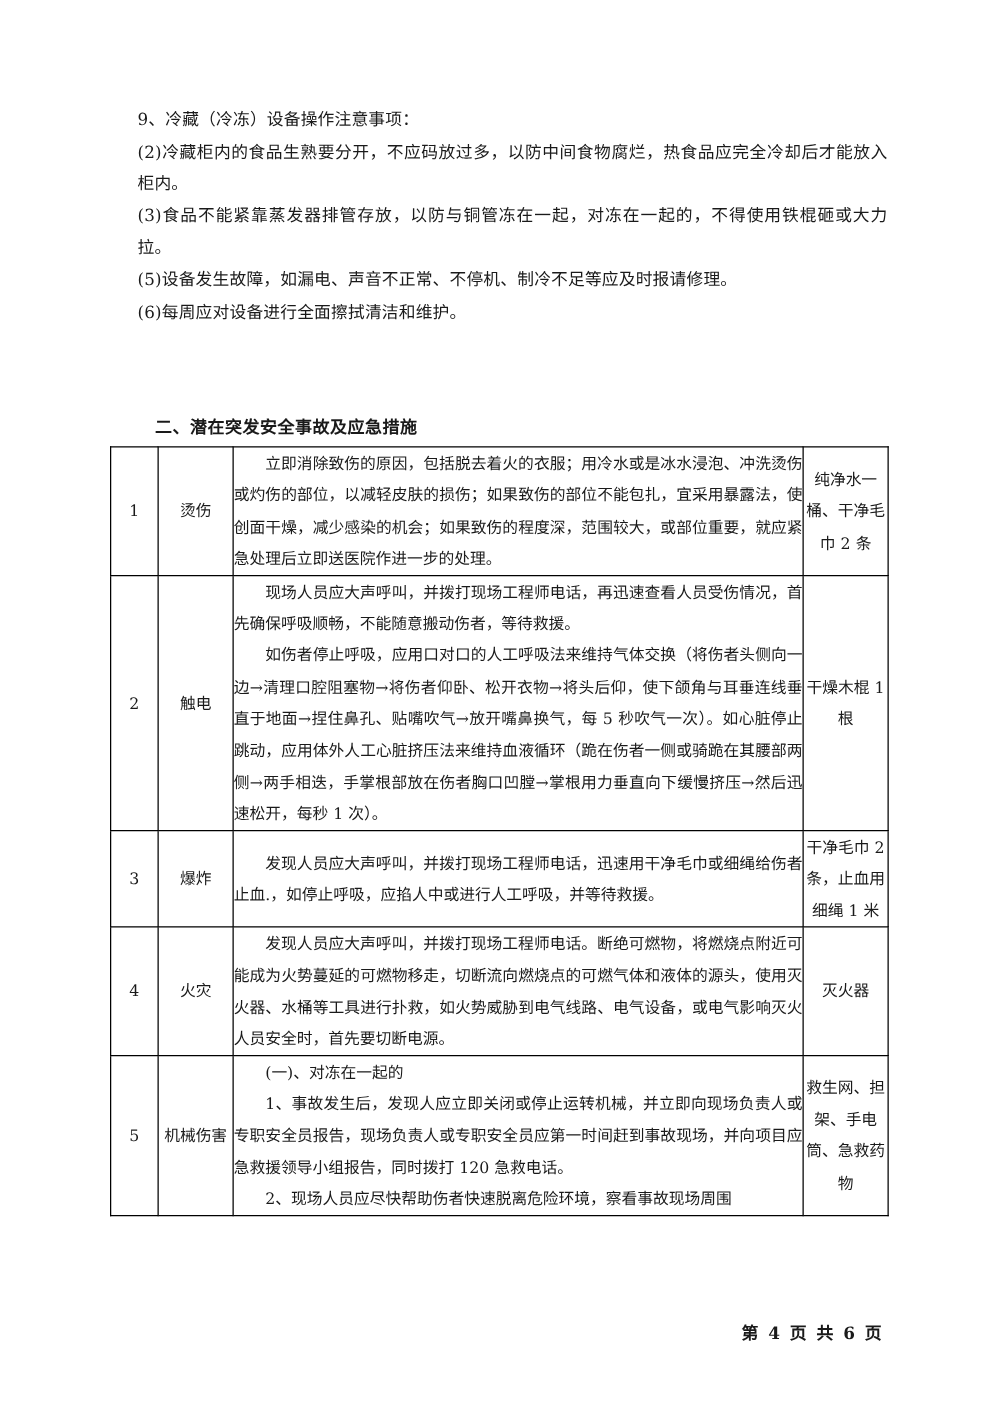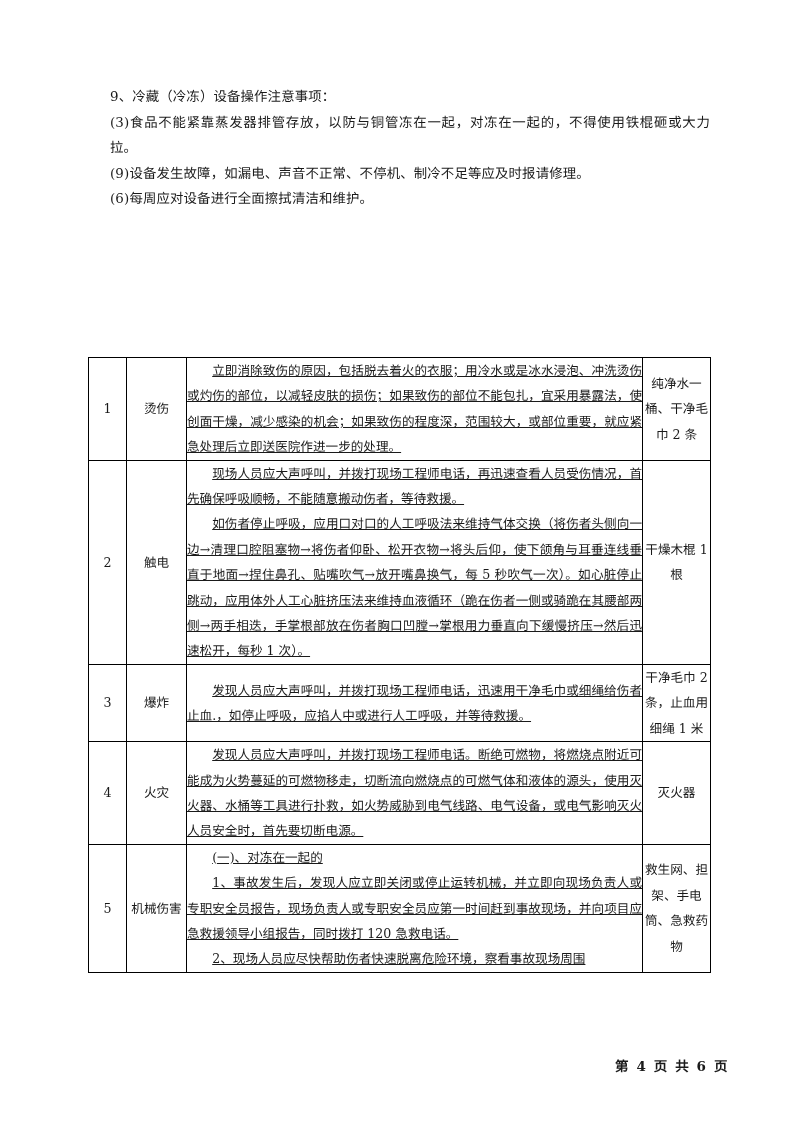--- a/index.html
+++ b/index.html
@@ -76,58 +76,59 @@
     margin-top: 48px;
   }
   td.cell-desc, td.cell-items {
     line-height: 22px;
   }
   td.cell-meas {
     padding: 5px 8px 5px 9px;
     text-align: justify;
     text-justify: inter-ideograph;
     line-height: 25.4px;
-    text-decoration: underline;
   }
   td.head {
     text-align: center;
     line-height: 21px;
     padding: 4px 2px;
   }
   .meas-p {
     margin: 0;
     text-indent: 2em;
     text-align: justify;
     text-justify: inter-ideograph;
   }
   .footer {
     position: absolute;
     left: 0;
     top: 1055px;
     width: 793px;
     text-align: right;
-    padding-right: 64px;
+    padding-right: 86px;
     box-sizing: border-box;
     font-size: 13.5px;
     font-weight: bold;
     letter-spacing: 1.6px;
   }
 </style>
 </head>
 <body>
 
 <div class="page">
 
   <div class="body-text">
     <p class="para">9、冷藏（冷冻）设备操作注意事项：</p>
+    <p class="para">(2)冷藏柜内的食品生熟要分开，不应码放过多，以防中间食物腐烂，热食品应完全冷却后才能放入柜内。</p>
     <p class="para">(3)食品不能紧靠蒸发器排管存放，以防与铜管冻在一起，对冻在一起的，不得使用铁棍砸或大力拉。</p>
-    <p class="para">(9)设备发生故障，如漏电、声音不正常、不停机、制冷不足等应及时报请修理。</p>
+    <p class="para">(5)设备发生故障，如漏电、声音不正常、不停机、制冷不足等应及时报请修理。</p>
     <p class="para">(6)每周应对设备进行全面擦拭清洁和维护。</p>
   </div>
 
+  <div class="section-heading">二、潜在突发安全事故及应急措施</div>
 
   <table class="main-table">
     <colgroup>
       <col class="c-no">
       <col class="c-desc">
       <col class="c-meas">
       <col class="c-items">
     </colgroup>
     <tbody>
 

